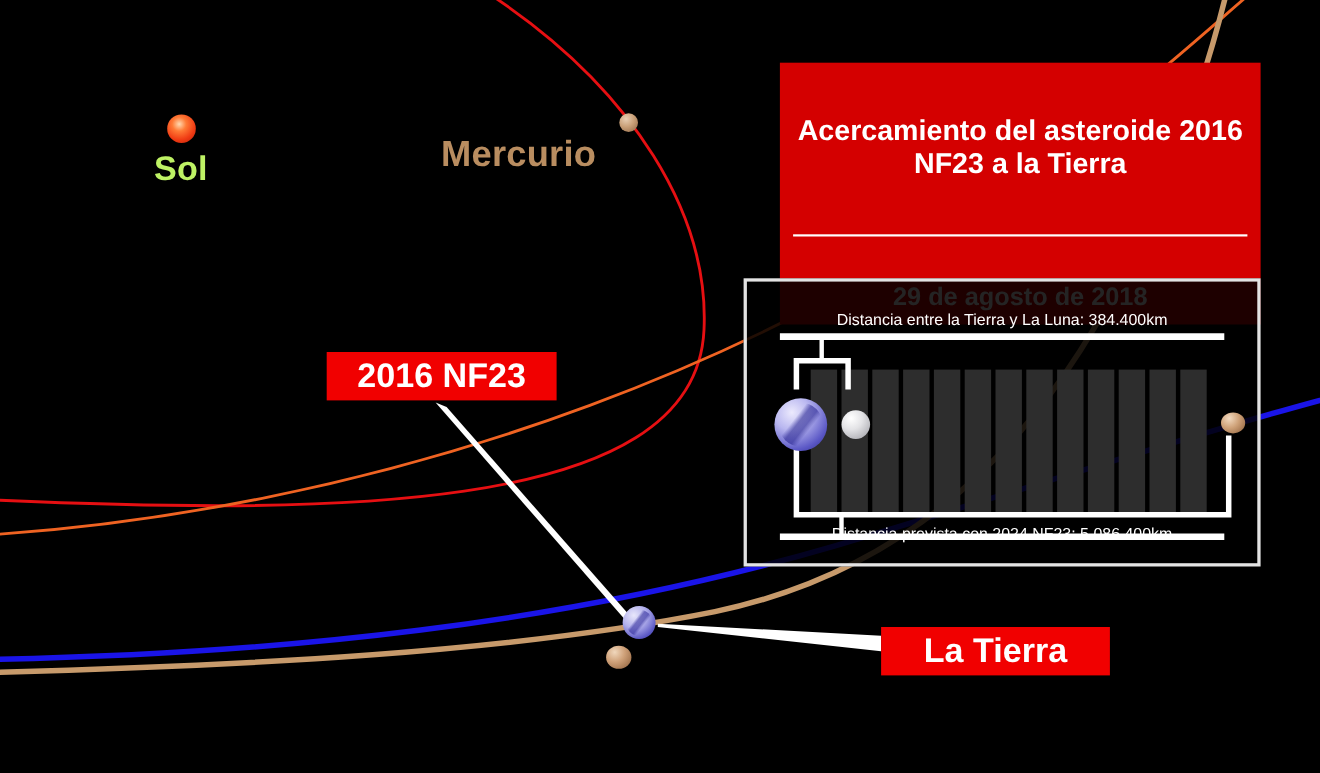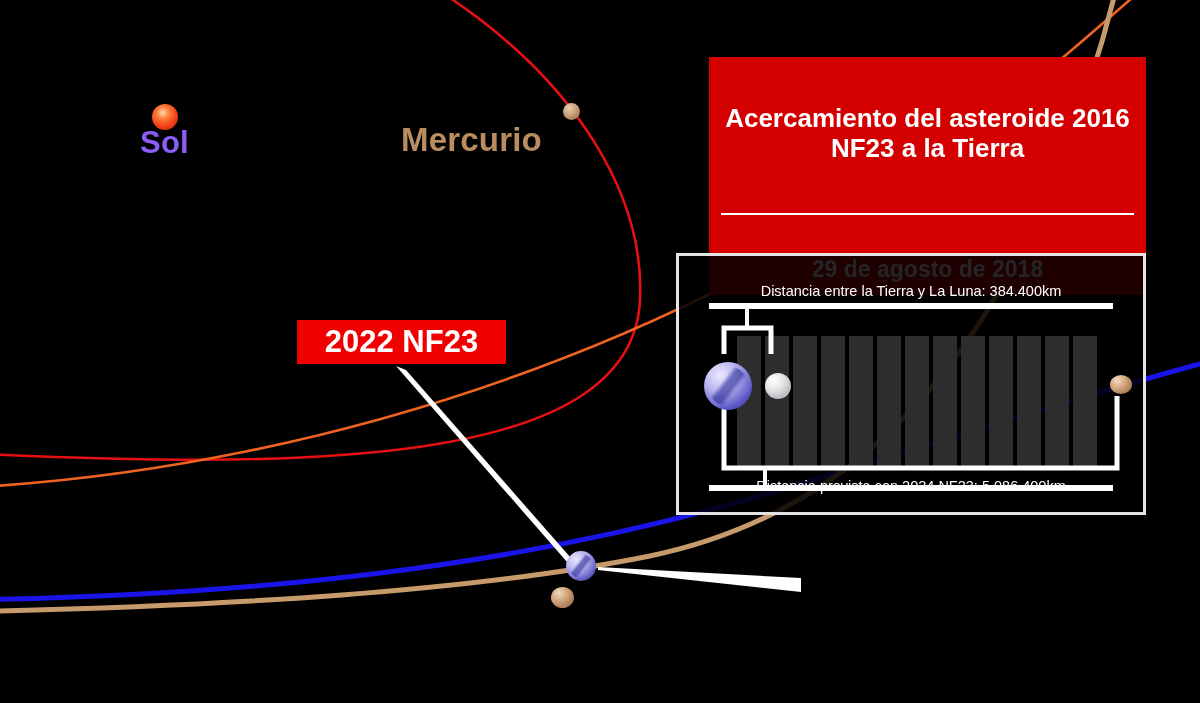--- a/index.html
+++ b/index.html
@@ -58,23 +58,23 @@
   }
 
   
   .sky-label {
     position: absolute;
     font-weight: bold;
     letter-spacing: .2px;
     white-space: nowrap;
   }
   .label-sol {
-    left: 140px; top: 125px;
+    left: 140px; top: 136px;
     font-size: 31px;
-    color: #8b5cf6;
+    color: #bef264;
   }
   .label-mercurio {
     left: 401px; top: 121px;
     font-size: 33px;
     color: #b98d60;
     text-align: right;
   }
 
   
   .tag {
@@ -219,21 +219,22 @@
   </svg>
 
   <div class="body sun"></div>
   <div class="body mercury-dot"></div>
   <div class="body earth-main"></div>
   <div class="body asteroid-main"></div>
 
   <div class="sky-label label-sol">Sol</div>
   <div class="sky-label label-mercurio">Mercurio</div>
 
-  <div class="tag tag-nf23">2022 NF23</div>
+  <div class="tag tag-nf23">2016 NF23</div>
+  <div class="tag tag-tierra">La Tierra</div>
 
   <div id="title-block">
     <div class="headline">Acercamiento del asteroide 2016 NF23 a la Tierra</div>
     <div class="rule"></div>
     <div class="subline">29 de agosto de 2018</div>
   </div>
 
   <div id="inset">
 
     <div class="inset-caption caption-top">Distancia entre la Tierra y La Luna: 384.400km</div>

